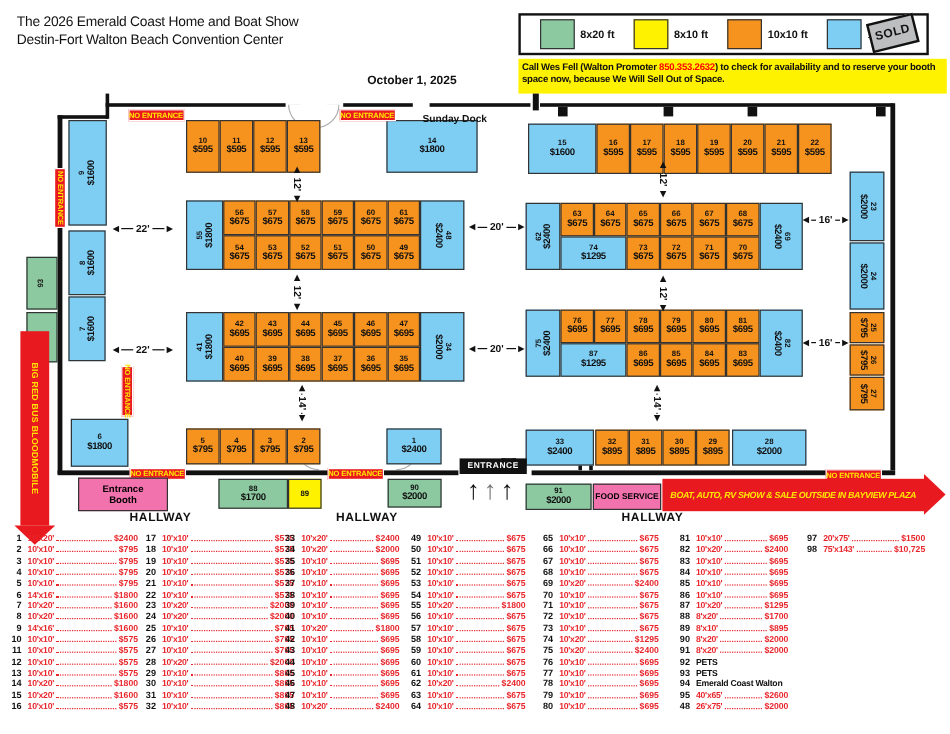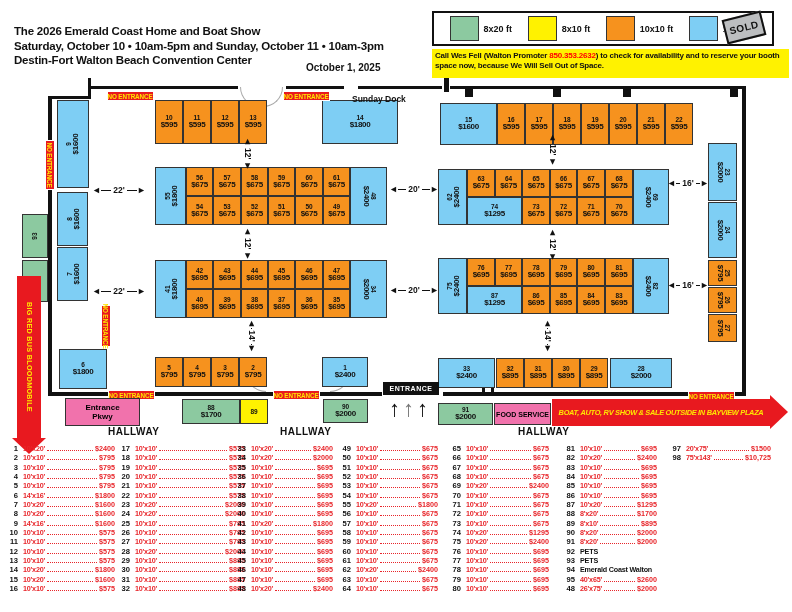--- a/index.html
+++ b/index.html
@@ -1,19 +1,19 @@
 <!DOCTYPE html>
 <html><head>
 <meta charset="utf-8">
 <style>
   html,body{margin:0;padding:0}
   body{width:792px;height:612px;position:relative;background:#fff;
        font-family:"Liberation Sans",sans-serif;overflow:hidden}
   
-  #title{position:absolute;left:14px;top:24px;font-size:11.5px;font-weight:bold;
+  #title{position:absolute;left:14px;top:12px;font-size:11.5px;font-weight:normal;
          line-height:14.5px;color:#111;letter-spacing:-0.2px;white-space:nowrap}
   #date-note{position:absolute;left:306px;top:62px;font-size:10px;font-weight:bold;color:#111}
   
   #legend{position:absolute;left:432px;top:11px;width:342px;height:35px;border:2px solid #111;
           background:#fff;display:flex;align-items:center;justify-content:space-evenly;box-sizing:border-box}
   .lg-item{display:flex;align-items:center;gap:5px}
   .sw{width:27px;height:23px;border:1px solid #333;display:inline-block}
   .lg-lb{font-size:9px;font-weight:bold;color:#111}
   #sold{position:absolute;left:724px;top:15px;width:40px;height:25px;background:#BCBEC0;
         border:2px solid #111;transform:rotate(-14deg);display:flex;align-items:center;justify-content:center;
@@ -77,21 +77,20 @@
   .pls{font-size:7.2px;color:#E8252A;font-weight:bold;letter-spacing:-0.2px;white-space:nowrap}
   .pld{flex:1;border-bottom:1.3px dotted #E8252A;margin:0 2px 2px}
   .plp{font-size:7.2px;color:#E8252A;font-weight:bold;white-space:nowrap}
   .plrow.k .pls{color:#111}
 </style>
 </head>
 <body>
 
 <div id="title">
   <div>The 2026 Emerald Coast Home and Boat Show</div>
-  <div>Saturday, October 10 • 10am-5pm and Sunday, October 11 • 10am-3pm</div>
   <div>Destin-Fort Walton Beach Convention Center</div>
 </div>
 <div id="date-note">October 1, 2025</div>
 
 <div id="legend">
   <div class="lg-item">
     <span class="sw" style="background: rgb(140, 201, 160);"></span>
     <span class="lg-lb">8x20 ft</span>
   </div>
   <div class="lg-item">
@@ -781,21 +780,21 @@
     </div>
   </div>
 
 <div class="plab" id="loading-dock" style="left:352px;top:94px">Sunday Dock</div>
 <div class="plab" id="entrance" style="left:383px;top:382px">ENTRANCE</div>
 <div class="uparrow" style="left:389px;top:398px">↑</div>
 <div class="uparrow" style="left:403px;top:398px;color:#777">↑</div>
 <div class="uparrow" style="left:417px;top:398px">↑</div>
 <div id="entrance-booth">
   <span>Entrance</span>
-  <span>Pkwy</span>
+  <span>Booth</span>
 </div>
 <div id="food-service">FOOD SERVICE</div>
 <div class="plab hallway" style="left:108px;top:426px">HALLWAY</div>
 <div class="plab hallway" style="left:280px;top:426px">HALLWAY</div>
 <div class="plab hallway" style="left:518px;top:426px">HALLWAY</div>
 <div id="bloodmobile">
   <span>BIG RED BUS BLOODMOBILE</span>
 </div>
 <div id="bloodmobile-tip"></div>
 <div id="bayview">

